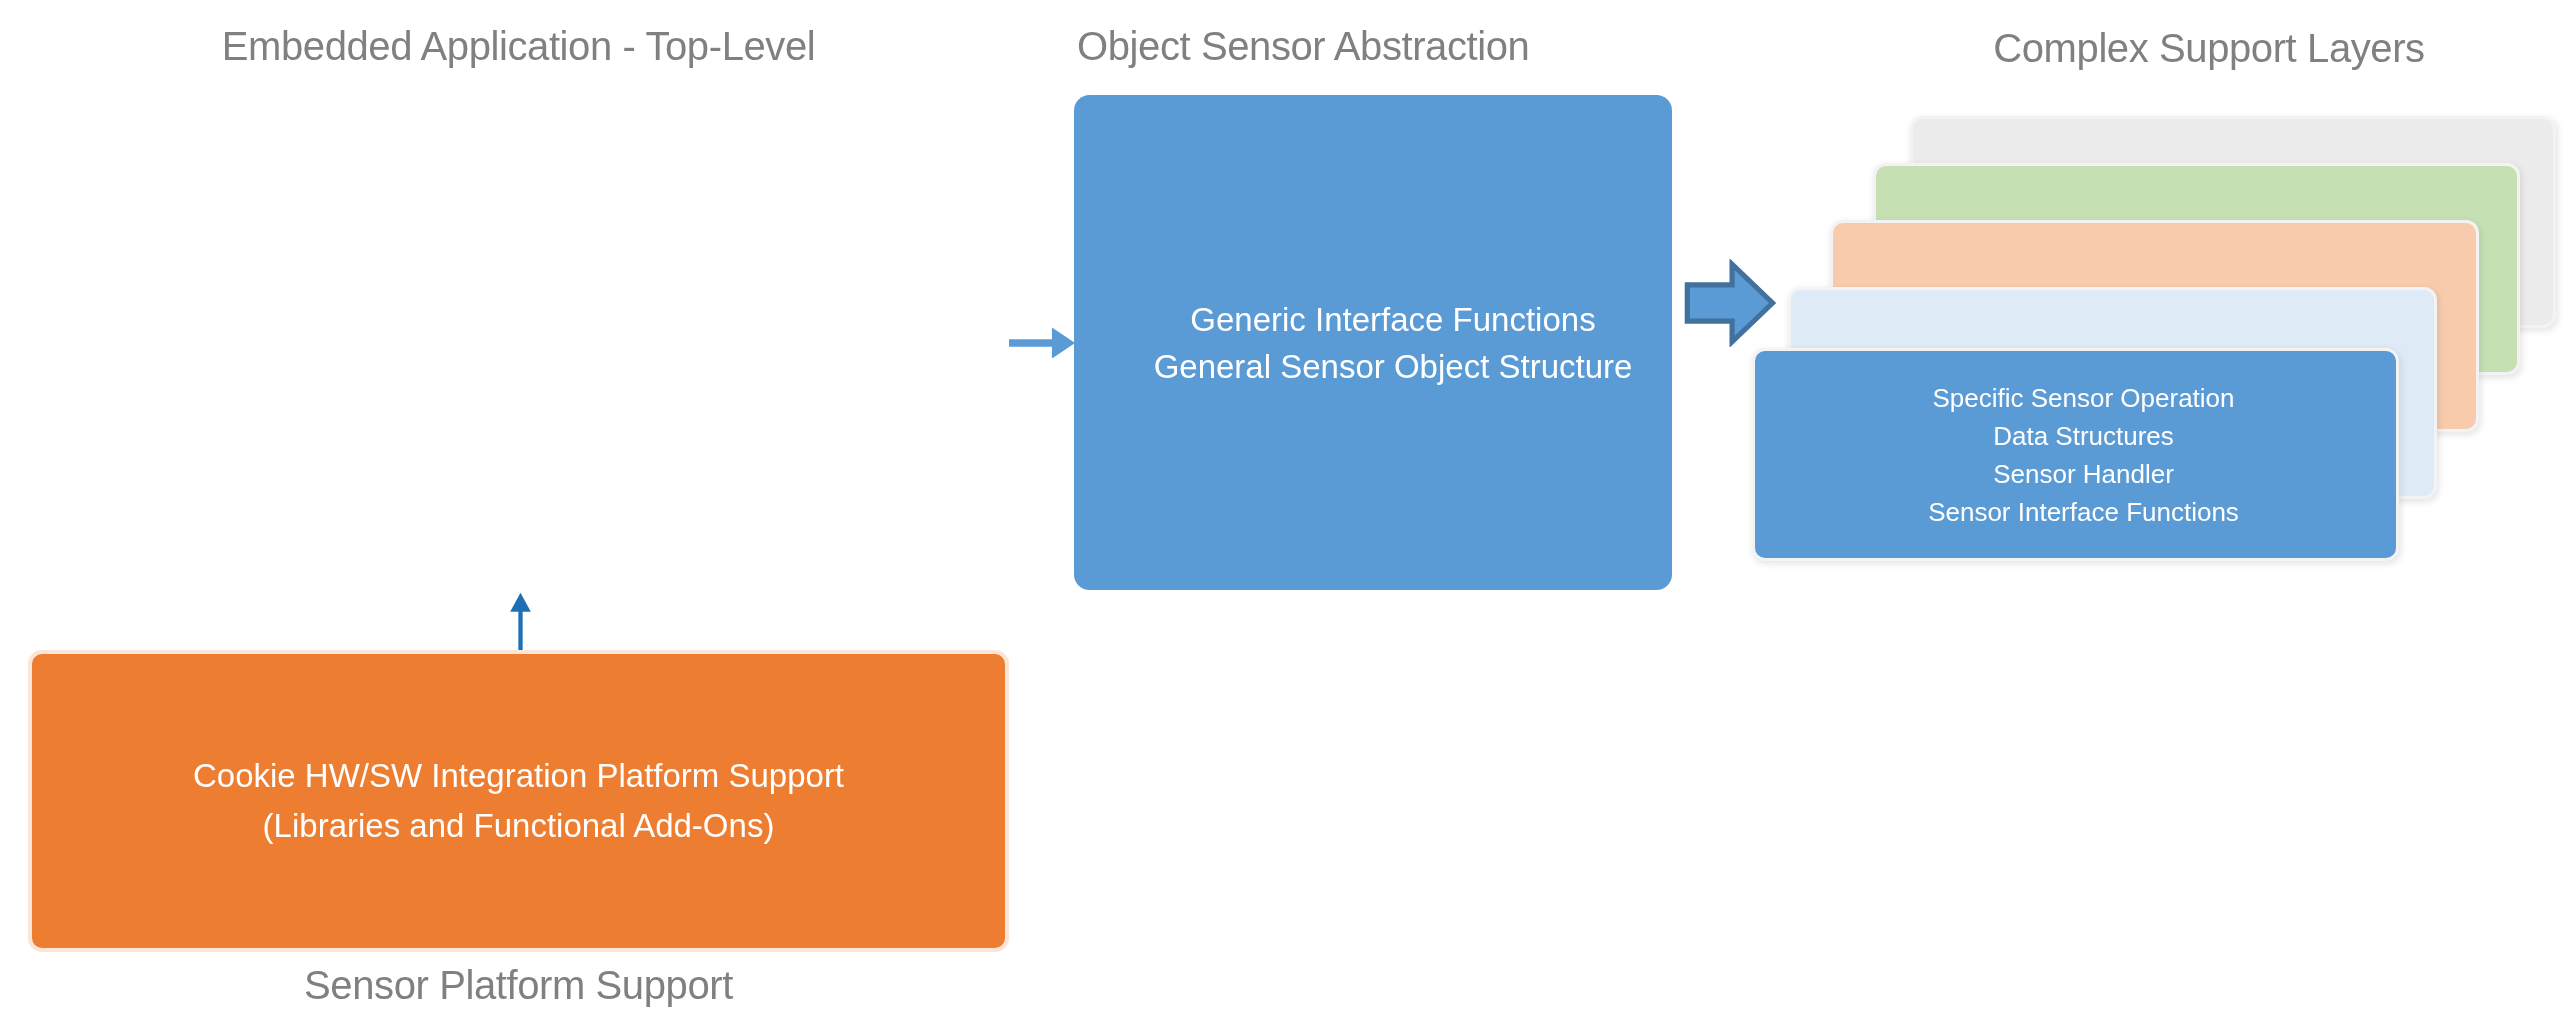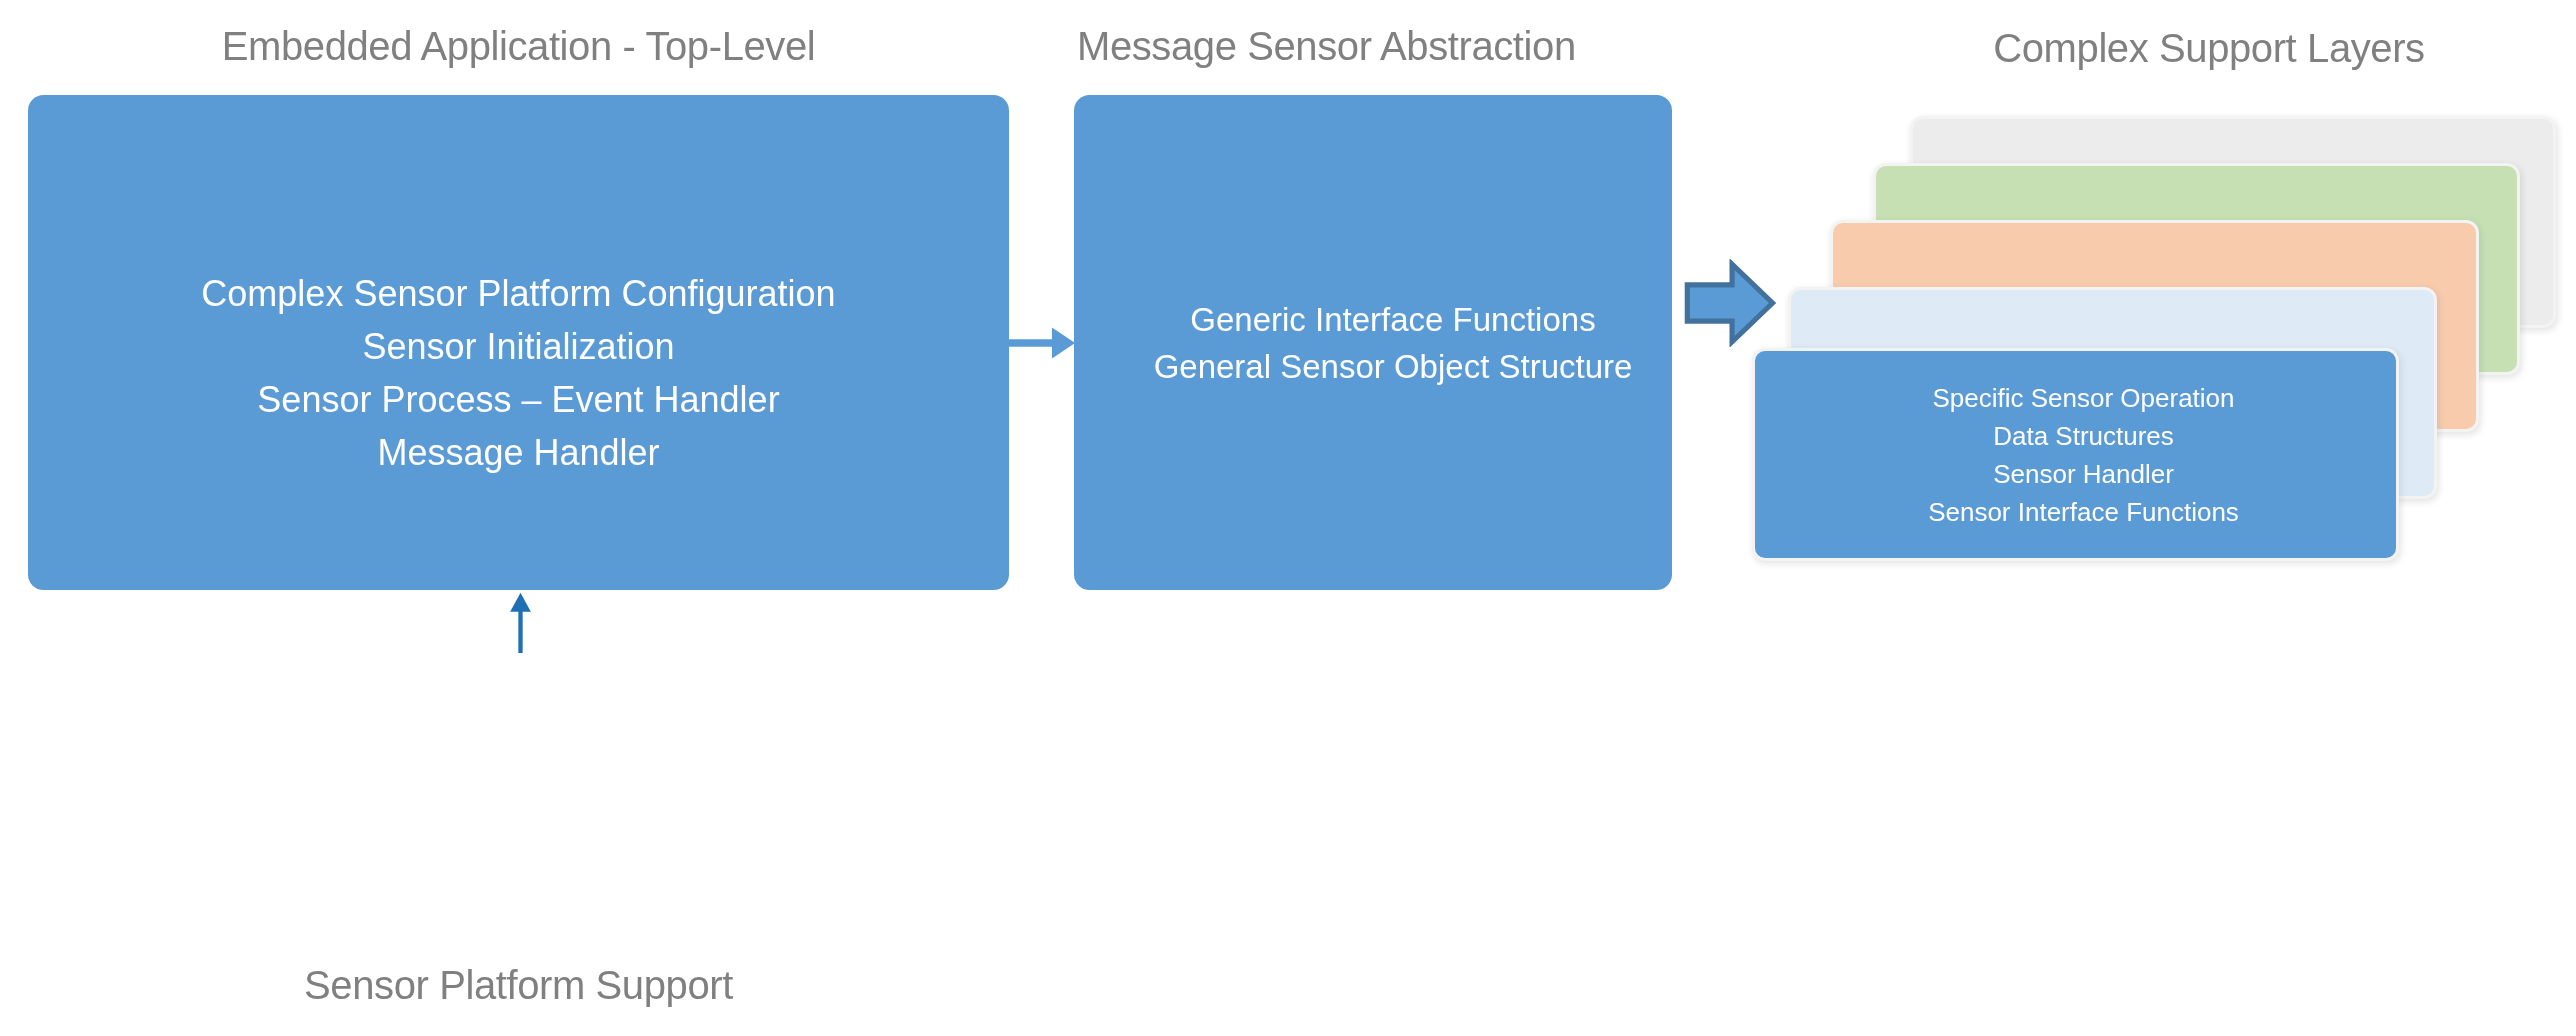--- a/index.html
+++ b/index.html
@@ -85,43 +85,41 @@
   }
   .front-text{text-align:center;font-size:26px;line-height:38px;margin-left:16px;}
 </style>
 </head>
 <body>
 
 <div class="canvas">
 
   <div class="col-title t1">Embedded Application - Top-Level</div>
 
-  <div class="box box1">
-    <div class="box1-text">
-      <div>Complex Sensor Platform Configuration</div>
-      <div>Sensor Initialization</div>
-      <div>Sensor Process – Event Handler</div>
-      <div>Message Handler</div>
-    </div>
-  </div>
 
   <svg class="arrow arrow-up" width="31" height="62" viewBox="0 0 36 72">
     <line x1="18" y1="18" x2="18" y2="72" stroke="var(--arrow-blue)" stroke-width="5"></line>
     <polygon points="6,24 18,2 30,24" fill="var(--arrow-blue)"></polygon>
   </svg>
 
+  <div class="box orange-box">
+    <div class="orange-text">
+      <div>Cookie HW/SW Integration Platform Support</div>
+      <div>(Libraries and Functional Add-Ons)</div>
+    </div>
+  </div>
 
   <div class="col-title caption">Sensor Platform Support</div>
 
   <svg class="arrow arrow-right" width="67" height="40" viewBox="0 0 78 46">
     <line x1="0" y1="23" x2="52" y2="23" stroke="var(--blue)" stroke-width="9"></line>
     <polygon points="50,5 77,23 50,41" fill="var(--blue)"></polygon>
   </svg>
 
-  <div class="col-title t2">Message Sensor Abstraction</div>
+  <div class="col-title t2">Object Sensor Abstraction</div>
 
   <div class="box box2">
     <div class="box2-text">
       <div>Generic Interface Functions</div>
       <div>General Sensor Object Structure</div>
     </div>
   </div>
 
   <svg class="arrow arrow-block" width="93" height="88" viewBox="0 0 108 102">
     <polygon points="5,30 57,30 57,6 104,51 57,96 57,72 5,72" fill="var(--blue)" stroke="var(--blue-dark)" stroke-width="6" stroke-linejoin="miter"></polygon>

